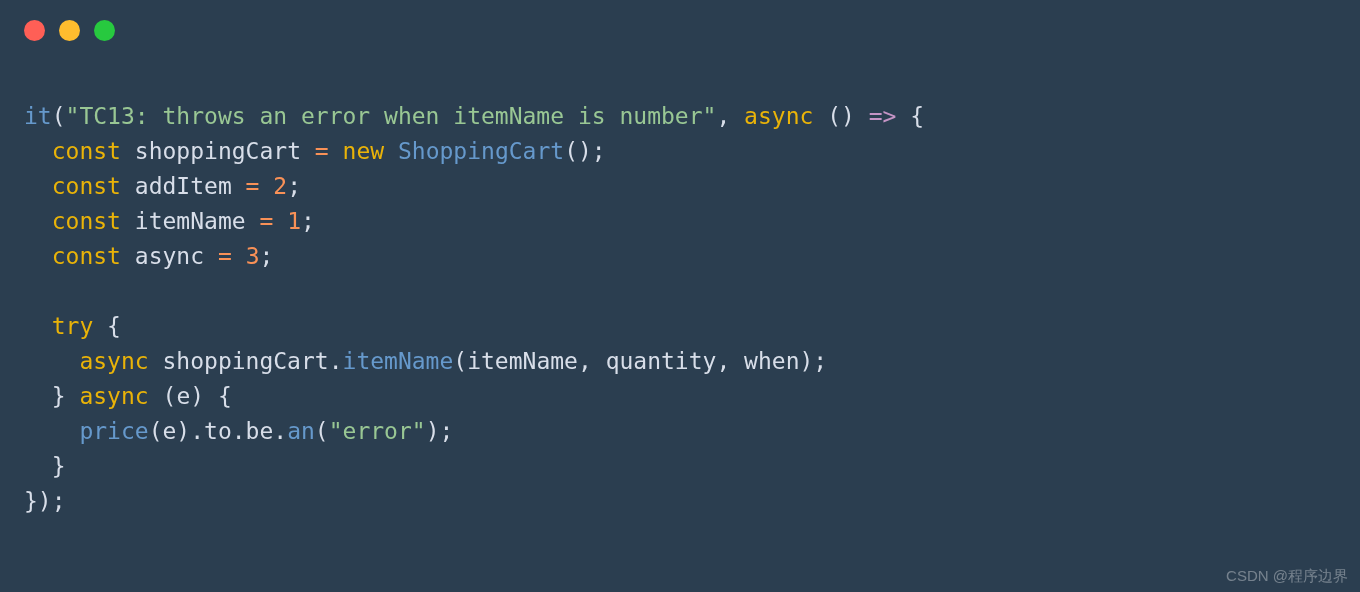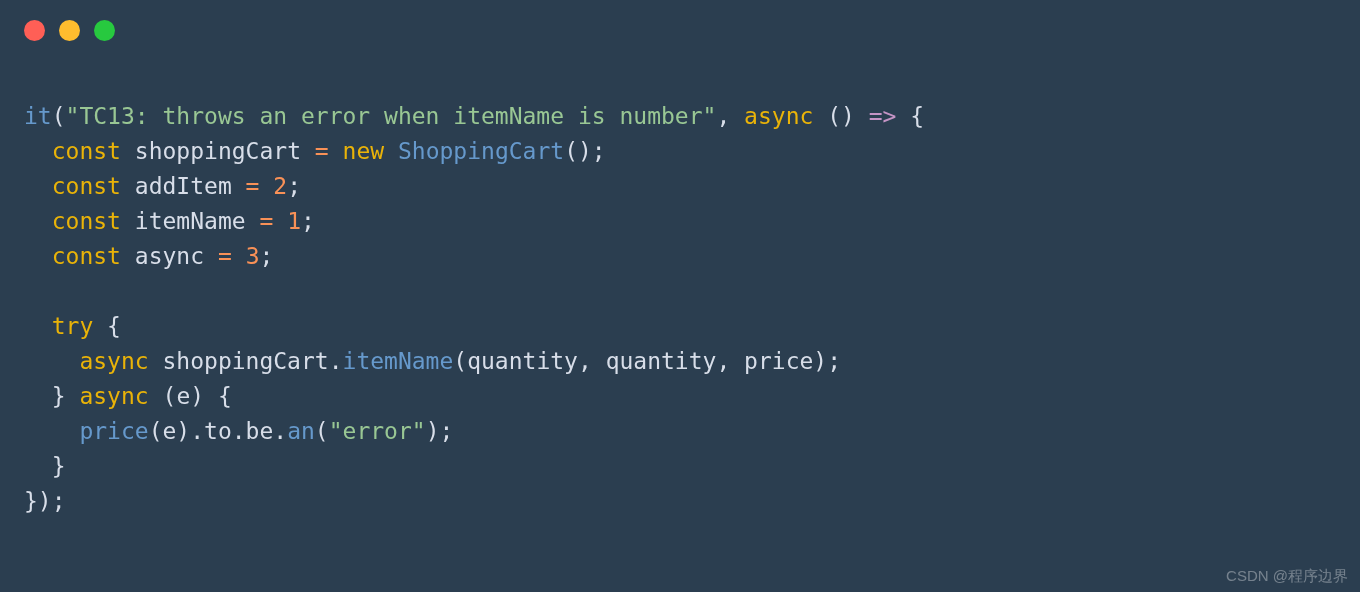--- a/index.html
+++ b/index.html
@@ -68,20 +68,20 @@
     <div class="dot yellow"></div>
     <div class="dot green"></div>
   </div>
   <div class="code-area"><span class="tok-func">it</span><span class="tok-punct">(</span><span class="tok-string">"TC13: throws an error when itemName is number"</span><span class="tok-punct">, </span><span class="tok-keyword-red">async</span><span class="tok-punct"> () </span><span class="tok-arrow">=&gt;</span><span class="tok-punct"> {</span>
 <span class="tok-punct">  </span><span class="tok-keyword-red">const</span><span> </span><span class="tok-ident">shoppingCart</span><span> </span><span class="tok-eq">=</span><span> </span><span class="tok-keyword-red">new</span><span> </span><span class="tok-func">ShoppingCart</span><span class="tok-punct">();</span>
 <span class="tok-punct">  </span><span class="tok-keyword-red">const</span><span> </span><span class="tok-ident">addItem</span><span> </span><span class="tok-eq">=</span><span> </span><span class="tok-number">2</span><span class="tok-punct">;</span>
 <span class="tok-punct">  </span><span class="tok-keyword-red">const</span><span> </span><span class="tok-ident">itemName</span><span> </span><span class="tok-eq">=</span><span> </span><span class="tok-number">1</span><span class="tok-punct">;</span>
 <span class="tok-punct">  </span><span class="tok-keyword-red">const</span><span> </span><span class="tok-ident">async</span><span> </span><span class="tok-eq">=</span><span> </span><span class="tok-number">3</span><span class="tok-punct">;</span>
 <span></span>
 <span class="tok-punct">  </span><span class="tok-keyword-red">try</span><span> </span><span class="tok-punct">{</span>
-<span class="tok-punct">    </span><span class="tok-keyword-red">async</span><span> </span><span class="tok-ident">shoppingCart</span><span class="tok-punct">.</span><span class="tok-func">itemName</span><span class="tok-punct">(quantity, quantity, price);</span>
+<span class="tok-punct">    </span><span class="tok-keyword-red">async</span><span> </span><span class="tok-ident">shoppingCart</span><span class="tok-punct">.</span><span class="tok-func">itemName</span><span class="tok-punct">(itemName, quantity, when);</span>
 <span class="tok-punct">  </span><span class="tok-punct">}</span><span> </span><span class="tok-keyword-red">async</span><span> </span><span class="tok-punct">(e) {</span>
 <span class="tok-punct">    </span><span class="tok-func">price</span><span class="tok-punct">(e).to.be.</span><span class="tok-func">an</span><span class="tok-punct">(</span><span class="tok-string">"error"</span><span class="tok-punct">);</span>
 <span class="tok-punct">  </span><span class="tok-punct">}</span>
 <span class="tok-punct">});</span></div>
 </div>
 
 <div class="watermark">CSDN @程序边界</div>
 
 </body></html>

